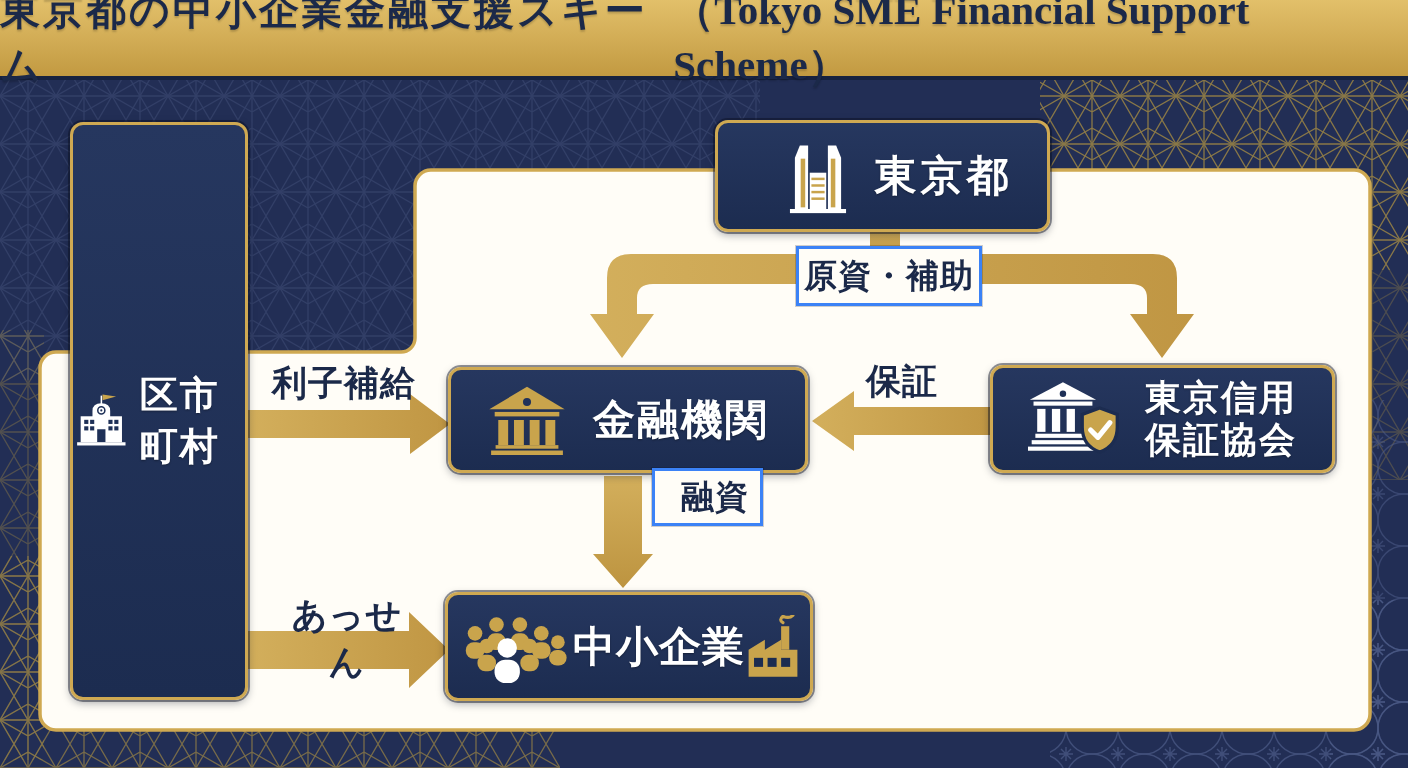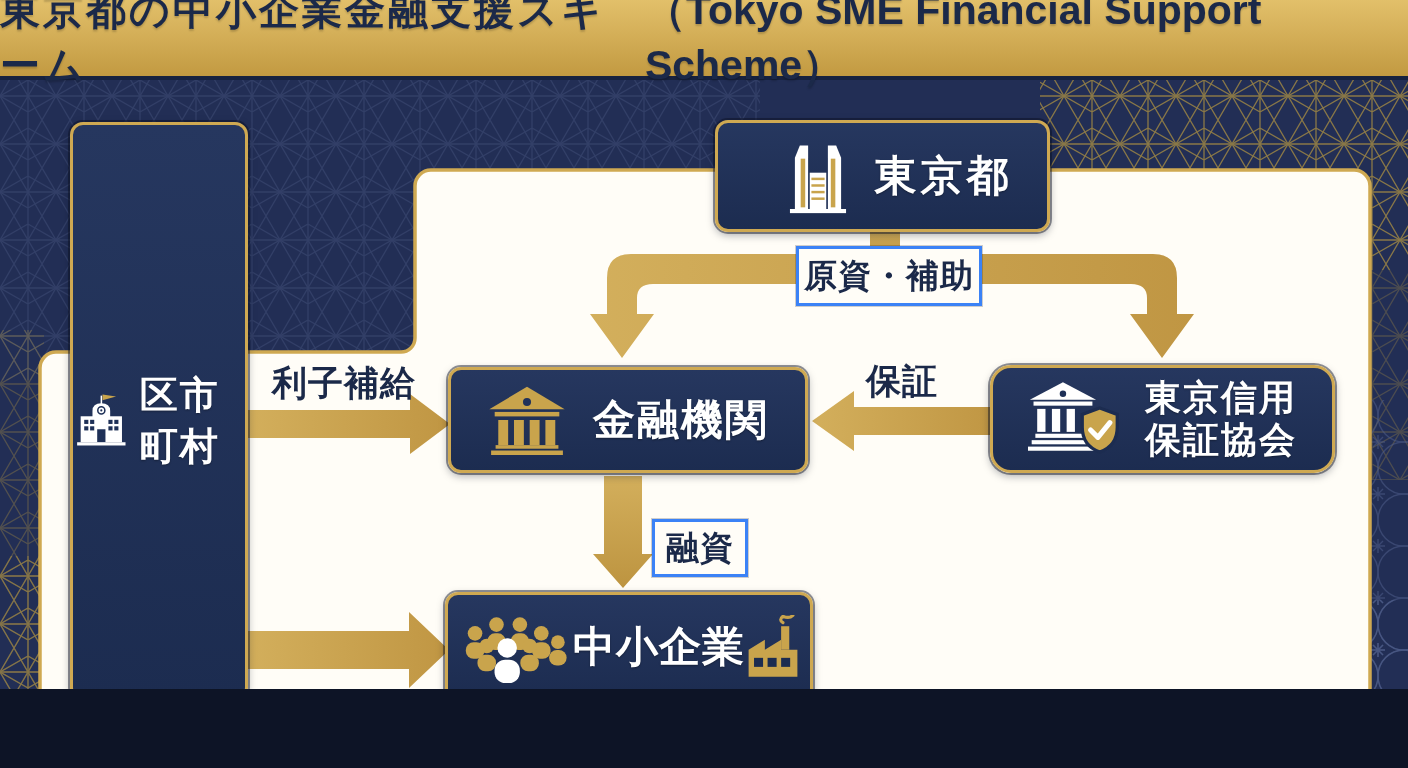--- a/index.html
+++ b/index.html
@@ -1,17 +1,17 @@
 <!DOCTYPE html>
 <html><head>
 <meta charset="utf-8">
 <style>
   html,body{margin:0;padding:0;background:#0d1426;}
-  .stage{position:relative;width:1408px;height:689px;overflow:hidden;
-         font-family:Liberation Sans, sans-serif;background:#222e55;}
+  .stage{position:relative;width:1408px;height:768px;overflow:hidden;
+         font-family:Liberation Serif, serif;background:#222e55;}
   svg{display:block;}
   .abs{position:absolute;}
 
   
   .header{left:0;top:0;width:1408px;height:80px;z-index:5;
           background:linear-gradient(180deg,#e2c06a 0%,#d4af58 45%,#c29a41 100%);
           border-bottom:4px solid #17223f;box-sizing:border-box;
           display:flex;align-items:center;justify-content:center;gap:6px;}
   .header .jp{font-size:40px;font-weight:700;letter-spacing:3px;color:#1b2949;
               text-shadow:0 2px 2px rgba(0,0,0,.18);}
@@ -30,32 +30,32 @@
         box-shadow:0 0 0 2px rgba(10,16,34,.45),0 3px 8px rgba(10,16,34,.35);
         display:flex;align-items:center;justify-content:center;color:#ffffff;}
   .node .lbl{font-weight:700;color:#fff;text-shadow:0 1px 2px rgba(0,0,0,.35);}
   .node-municipality{left:70px;top:122px;width:178px;height:578px;
         justify-content:flex-start;padding-top:20px;gap:10px;}
   .node-municipality .lbl{font-size:38px;letter-spacing:2px;}
   .node-tokyo{left:715px;top:120px;width:335px;height:112px;gap:24px;padding-left:32px;}
   .node-tokyo .lbl{font-size:42px;letter-spacing:4px;}
   .node-bank{left:448px;top:367px;width:360px;height:106px;gap:26px;}
   .node-bank .lbl{font-size:42px;letter-spacing:2px;}
-  .node-guarantee{left:990px;top:365px;width:345px;height:108px;gap:25px;border-radius:21px;}
+  .node-guarantee{left:990px;top:365px;width:345px;height:108px;gap:25px;}
   .node-guarantee .lbl{font-size:36px;line-height:1.18;letter-spacing:2px;text-align:left;}
   .node-sme{left:445px;top:592px;width:368px;height:109px;gap:0;}
   .node-sme .lbl{font-size:42px;letter-spacing:1px;}
 
   
   .edge-label{position:absolute;z-index:4;font-weight:700;color:#1b2949;text-align:center;}
   .plain{font-size:35px;letter-spacing:1px;}
   .boxed{background:#fffdf7;border:3px solid #3b82f6;box-shadow:0 0 0 1px rgba(10,16,34,.2);
          display:flex;align-items:center;justify-content:center;font-size:33px;letter-spacing:1px;}
   .lab-genshi{left:796px;top:246px;width:180px;height:54px;}
-  .lab-yushi{left:652px;top:519px;width:90px;height:52px;}
+  .lab-yushi{left:652px;top:468px;width:90px;height:52px;padding-left:15px;}
   .lab-hosho{left:842px;top:358px;width:120px;}
   .lab-rishi{left:268px;top:360px;width:152px;}
   .lab-assen{left:274px;top:592px;width:146px;}
 </style>
 </head>
 <body>
 
 <div class="stage">
 
   <svg class="abs bg-layer" width="1408" height="768">
@@ -237,14 +237,15 @@
       <rect x="10" y="47" width="10" height="10" fill="#1c2c50"></rect>
       <rect x="25" y="47" width="10" height="10" fill="#1c2c50"></rect>
       <rect x="40" y="47" width="10" height="10" fill="#1c2c50"></rect>
     </svg>
   </div>
 
   <div class="edge-label boxed lab-genshi">原資・補助</div>
   <div class="edge-label boxed lab-yushi">融資</div>
   <div class="edge-label plain lab-hosho">保証</div>
   <div class="edge-label plain lab-rishi">利子補給</div>
+  <div class="edge-label plain lab-assen">あっせん</div>
 
 </div>
 
 </body></html>

